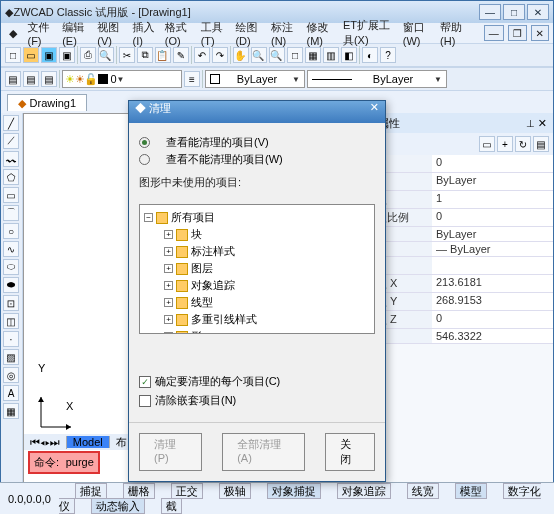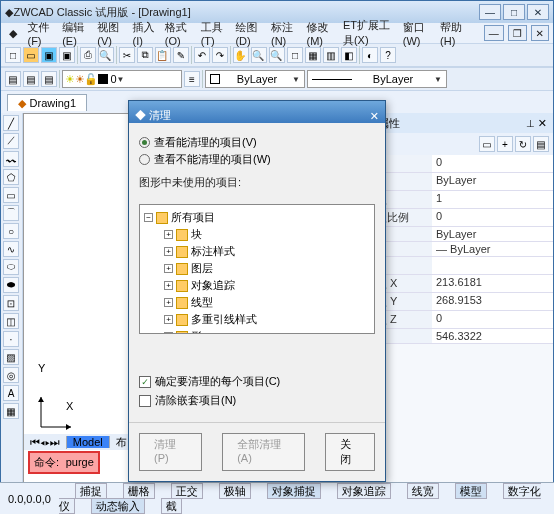--- a/index.html
+++ b/index.html
@@ -36,23 +36,23 @@
 .prow{display:flex;border-bottom:1px solid #dde;font-size:10px}
 .pk{width:60px;padding:1px 4px;background:#eef3fa;color:#333}
 .pv{flex:1;padding:1px 4px;background:#fff;color:#333}
 .statusbar{position:absolute;left:0;right:0;bottom:0;height:32px;background:#eaf1fb;border-top:1px solid #9ab;display:flex;align-items:center;font-size:10px}
 .statusbar .coord{padding:0 8px}
 .statusbar .sbtn{border:1px solid #aab;padding:1px 4px;margin-left:16px;background:#e6eef9}
 .statusbar .sbtn.active{background:#cfe0f3}
 
 
 .dialog{position:absolute;left:128px;top:100px;width:258px;background:#f0f0f0;border:1px solid #2a5a8a;box-shadow:2px 2px 8px rgba(0,0,0,.3)}
-.dlg-title{background:linear-gradient(#6fa8dc,#3d7bbf);color:#fff;height:22px;display:flex;align-items:flex-end;padding:0 6px;justify-content:space-between}
+.dlg-title{background:linear-gradient(#6fa8dc,#3d7bbf);color:#fff;height:22px;display:flex;align-items:flex-start;padding:0 6px;justify-content:space-between}
 .dlg-body{padding:10px}
-.radio-row{display:flex;align-items:center;gap:4px;margin:2px 0}
+.radio-row{display:flex;align-items:center;gap:16px;margin:2px 0}
 .radio{width:11px;height:11px;border:1px solid #666;border-radius:50%;display:inline-flex;align-items:center;justify-content:center}
 .radio.checked::after{content:"";width:5px;height:5px;background:#3a7e3a;border-radius:50%}
 .group-label{margin:8px 0 14px;color:#222}
 .treebox{border:1px solid #888;background:#fff;height:130px;padding:4px;overflow:auto}
 .tree-item{display:flex;align-items:center;gap:3px;padding:1px 0;font-size:11px}
 .tree-item.child{padding-left:20px}
 .exp{width:9px;height:9px;border:1px solid #888;display:inline-flex;align-items:center;justify-content:center;font-size:8px;line-height:1}
 .tico{width:12px;height:12px;background:#fc6;border:1px solid #c90}
 .chk-row{display:flex;align-items:center;gap:4px;margin:4px 0}
 .chk{width:12px;height:12px;border:1px solid #666;background:#fff;display:inline-flex;align-items:center;justify-content:center;font-size:9px;color:#2a7e2a}

